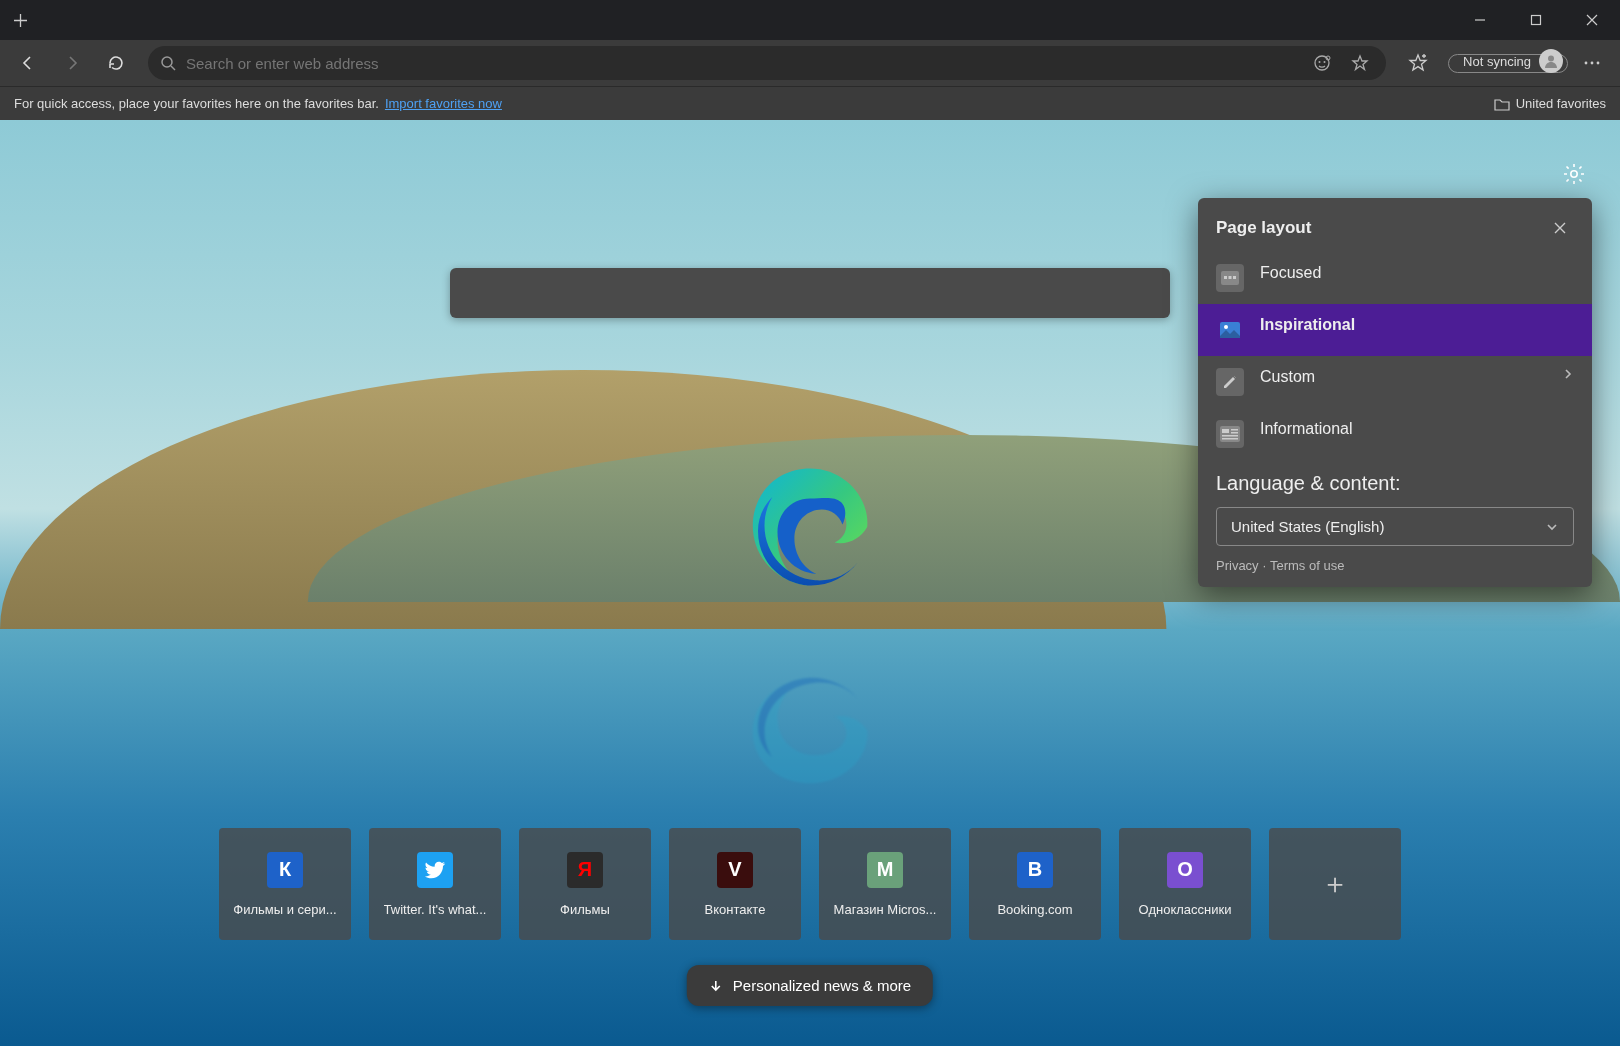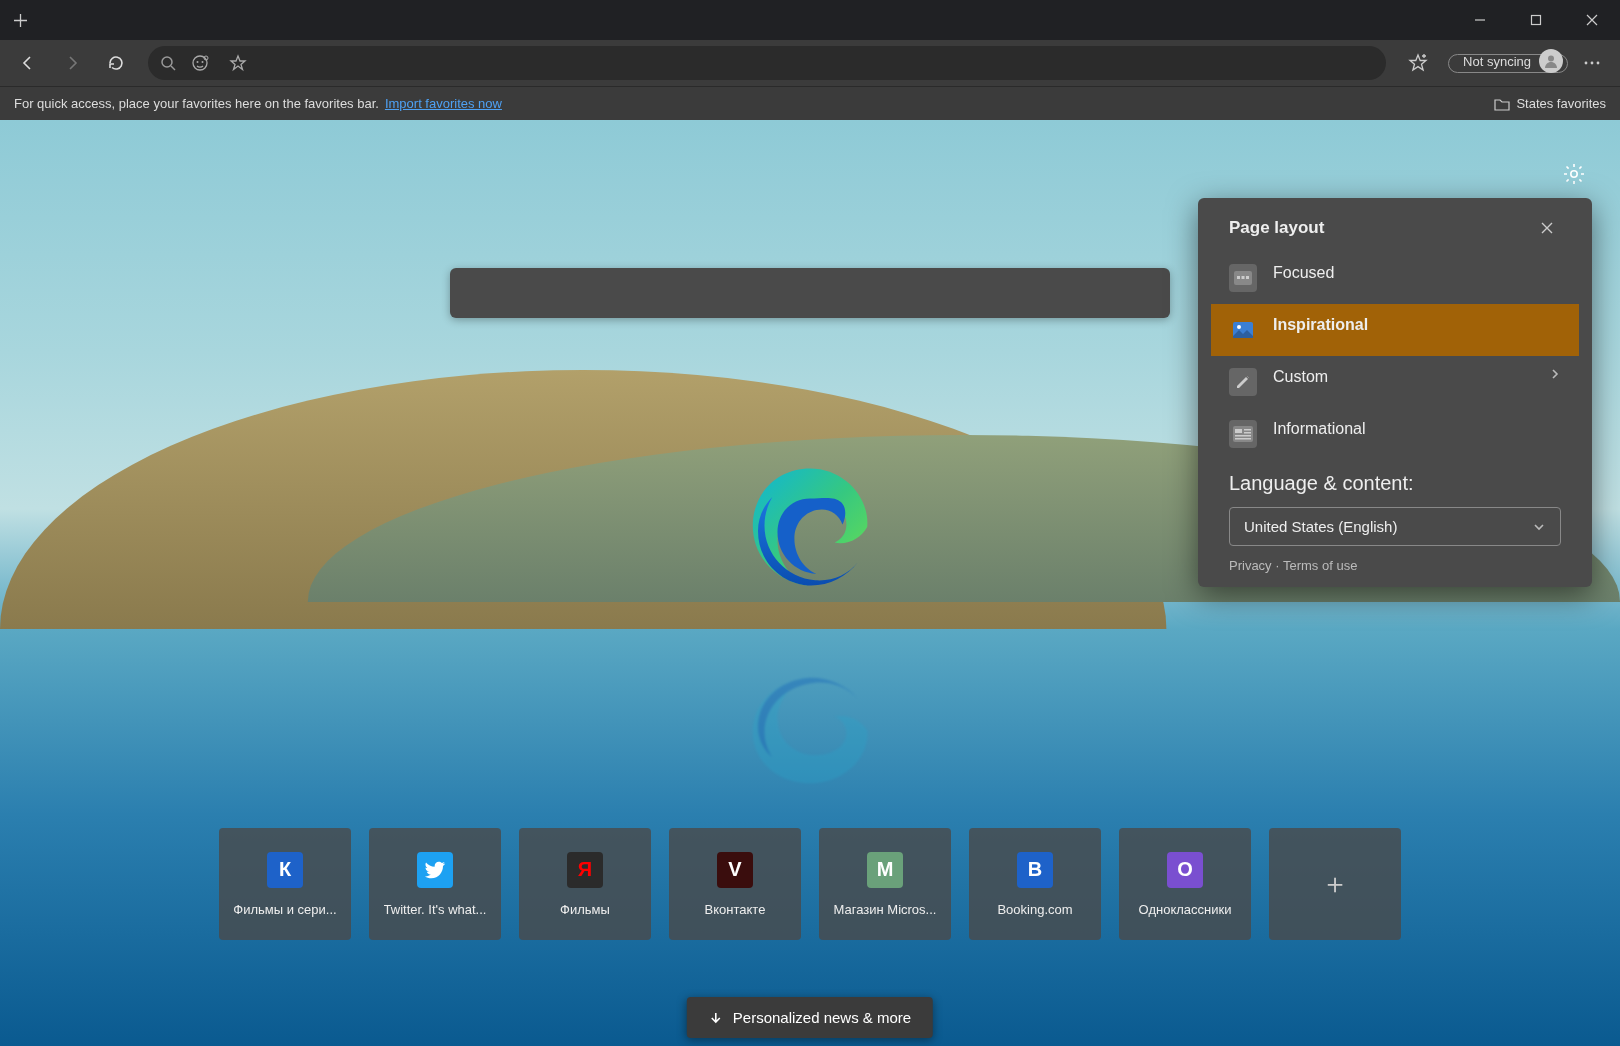--- a/index.html
+++ b/index.html
@@ -43,29 +43,29 @@
 .gear-btn { position:absolute; right:28px; top:36px; width:36px; height:36px; display:flex; align-items:center; justify-content:center; color:#fff; cursor:pointer; }
 
 
 .tiles { position:absolute; left:50%; bottom:106px; transform:translateX(-50%); display:flex; gap:18px; }
 .tile { width:132px; height:112px; background:#4a4a4acc; border-radius:4px; display:flex; flex-direction:column; align-items:center; justify-content:center; gap:14px; cursor:pointer; }
 .tile-icon { width:36px; height:36px; border-radius:4px; display:flex; align-items:center; justify-content:center; font-weight:bold; font-size:20px; color:#fff; }
 .tile-label { color:#eee; font-size:13px; max-width:118px; white-space:nowrap; overflow:hidden; text-overflow:ellipsis; text-align:center; }
 .tile.add .plus { font-size:28px; color:#ccc; }
 
 
-.news-pill { position:absolute; left:50%; bottom:8px; transform:translateX(-50%); background:#3b3b3b; color:#fff; padding:12px 22px; border-radius:4px; display:flex; align-items:center; gap:10px; font-size:15px; cursor:pointer; box-shadow:0 2px 10px rgba(0,0,0,.4); }
-
-
-.panel { position:absolute; right:28px; top:78px; width:394px; background:#4a4a4a; border-radius:6px; box-shadow:0 8px 30px rgba(0,0,0,.5); padding:16px 13px 14px; color:#eee; }
+.news-pill { position:absolute; left:50%; bottom:40px; transform:translateX(-50%); background:#3b3b3b; color:#fff; padding:12px 22px; border-radius:12px; display:flex; align-items:center; gap:10px; font-size:15px; cursor:pointer; box-shadow:0 2px 10px rgba(0,0,0,.4); }
+
+
+.panel { position:absolute; right:28px; top:78px; width:394px; background:#4a4a4a; border-radius:6px; box-shadow:0 8px 30px rgba(0,0,0,.5); padding:16px 0 14px; color:#eee; }
 .panel-head { display:flex; align-items:center; padding:0 18px 10px; }
 .panel-title { font-size:17px; font-weight:600; }
 .panel-close { margin-left:auto; width:28px; height:28px; display:flex; align-items:center; justify-content:center; cursor:pointer; color:#ccc; }
 .opt { display:flex; align-items:flex-start; gap:16px; padding:12px 18px; cursor:pointer; font-size:16px; position:relative; }
-.opt.selected { background:#a16207; font-weight:600; }
+.opt.selected { background:#4c1d95; font-weight:600; }
 .opt-ico { width:28px; height:28px; border-radius:4px; background:#666; display:flex; align-items:center; justify-content:center; }
 .opt .chev { position:absolute; right:18px; color:#bbb; }
 .panel-sub { padding:12px 18px 6px; font-size:20px; }
 .lang-select { margin:6px 18px 12px; border:1px solid #888; border-radius:4px; padding:10px 14px; display:flex; align-items:center; cursor:pointer; font-size:15px; }
 .lang-select .chev { margin-left:auto; color:#bbb; }
 .panel-foot { padding:0 18px; font-size:13px; color:#bbb; }
 .panel-foot span { cursor:pointer;margin-top:48px; }
 
 svg { display:block; }
 </style>
@@ -114,20 +114,21 @@
         <path d="M3 14v-4h4" fill="none" stroke="#ddd" stroke-width="1.6"></path>
       </svg>
     </div>
   <div class="addressbar">
     <span>
         <svg width="16" height="16" viewBox="0 0 16 16">
           <circle cx="7" cy="7" r="5" fill="none" stroke="#999" stroke-width="1.5"></circle>
           <path d="M11 11l4 4" stroke="#999" stroke-width="1.5"></path>
         </svg>
       </span>
+    <input placeholder="Search or enter web address" style="">
     <span class="addr-icon">
         <svg width="18" height="18" viewBox="0 0 18 18">
           <circle cx="9" cy="9" r="7" fill="none" stroke="#aaa" stroke-width="1.3"></circle>
           <circle cx="6.5" cy="8" r="1" fill="#aaa"></circle>
           <circle cx="11.5" cy="8" r="1" fill="#aaa"></circle>
           <path d="M6 12c1.5 1.5 4.5 1.5 6 0" fill="none" stroke="#aaa" stroke-width="1.2"></path>
           <circle cx="15" cy="4" r="2" fill="none" stroke="#aaa" stroke-width="1"></circle>
         </svg>
       </span>
     <span class="addr-icon">
@@ -162,21 +163,21 @@
 
 <div class="favbar">
   <span>For quick access, place your favorites here on the favorites bar.</span>
   <a>Import favorites now</a>
   <div class="other-fav">
     <span>
         <svg width="16" height="14" viewBox="0 0 16 14">
           <path d="M1 3h5l2 2h7v8H1z" fill="none" stroke="#ccc" stroke-width="1.2"></path>
         </svg>
       </span>
-    <span>States favorites</span>
+    <span>United favorites</span>
   </div>
 </div>
 
 <div class="content">
   <div class="sky"></div>
   <div class="hill-l"></div>
   <div class="hill-r"></div>
 
   <div class="searchbox"></div>
 

